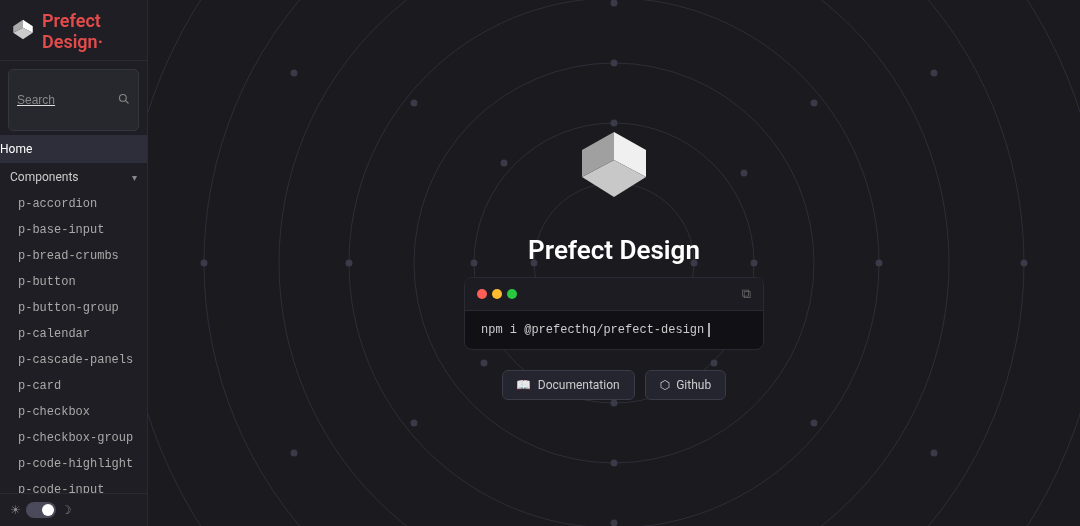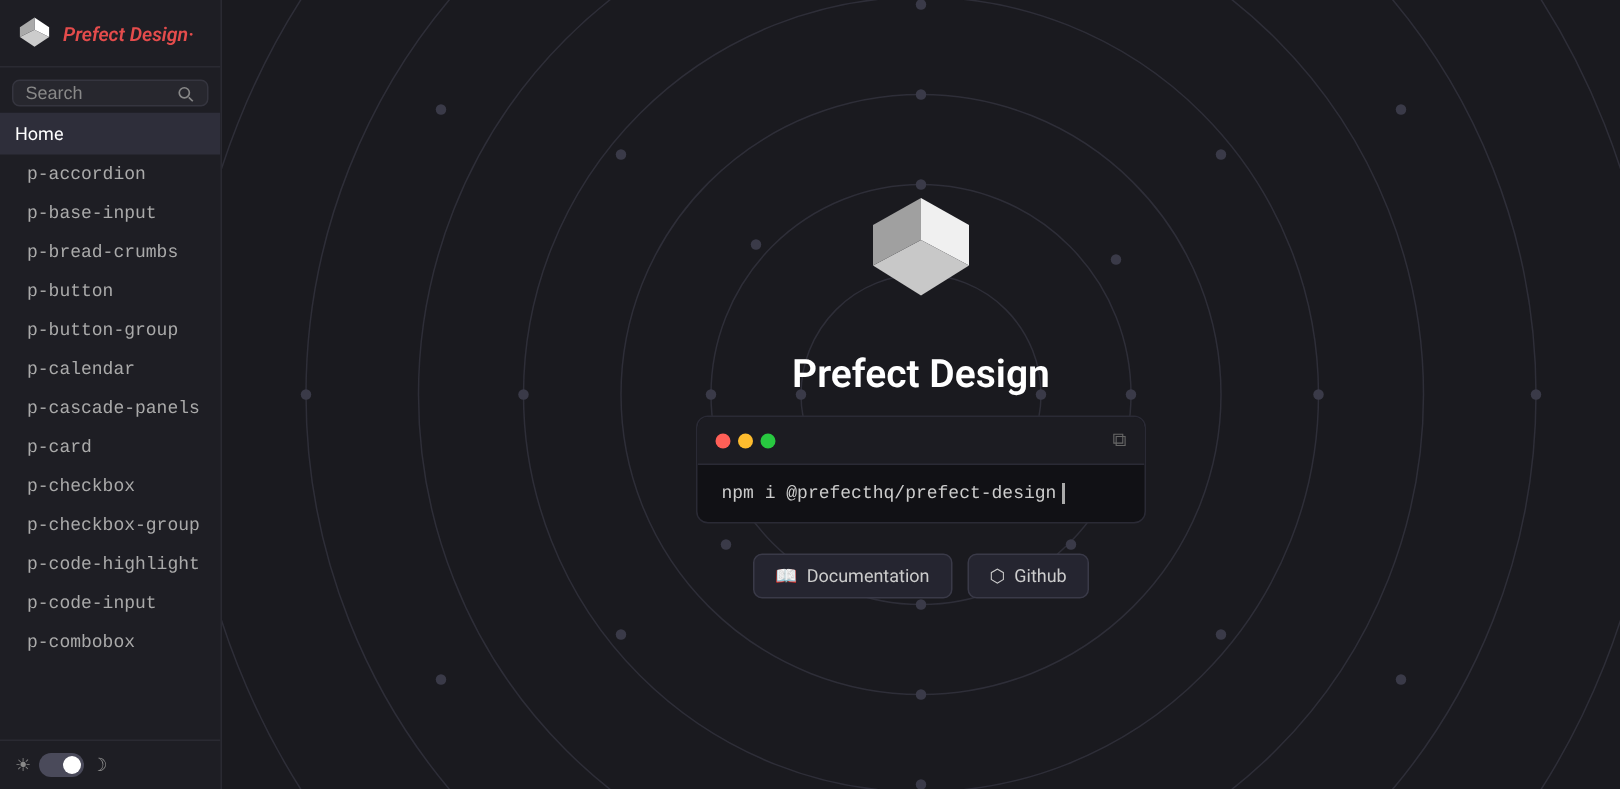--- a/index.html
+++ b/index.html
@@ -32,39 +32,39 @@
       border-bottom: 1px solid #2a2a32;
     }
 
     .logo-icon {
       width: 26px;
       height: 26px;
       flex-shrink: 0;
     }
 
     .sidebar-title {
-      font-size: 13px;
+      font-size: 18px;
       font-weight: 600;
       color: #e0e0e0;
-      font-style: italic;
     }
 
     .sidebar-title span {
       color: #e44c4c;
     }
 
     .search-box {
       margin: 8px 8px 4px 8px;
       display: flex;
-      align-items: flex-end;
+      align-items: flex-start;
       background: #27272e;
       border: 1px solid #35353f;
       border-radius: 5px;
-      padding: 1px 8px;
+      padding: 23px 8px;
       gap: 6px;
+      text-decoration: underline;
     }
 
     .search-input {
       background: transparent;
       border: none;
       outline: none;
       color: #aaa;
       font-size: 12px;
       flex: 1;
       width: 80px;
@@ -90,21 +90,21 @@
     }
     .sidebar-nav::-webkit-scrollbar-track {
       background: transparent;
     }
     .sidebar-nav::-webkit-scrollbar-thumb {
       background: #444;
       border-radius: 2px;
     }
 
     .nav-item {
-      padding: 7px 10px;
+      padding: 7px 0;
       font-size: 12px;
       cursor: pointer;
       color: #ccc;
       white-space: nowrap;
       overflow: hidden;
       text-overflow: ellipsis;
     }
 
     .nav-item.active {
       background: #2e2e3a;
@@ -340,20 +340,24 @@
   <div class="search-box">
     <input class="search-input" type="text" placeholder="Search" style="">
     <svg class="search-icon-svg" width="12" height="12" viewBox="0 0 16 16" fill="#888">
       <circle cx="6.5" cy="6.5" r="4.5" stroke="#888" stroke-width="1.5" fill="none"></circle>
       <line x1="10.5" y1="10.5" x2="14" y2="14" stroke="#888" stroke-width="1.5"></line>
     </svg>
   </div>
 
   <nav class="sidebar-nav">
     <div class="nav-item active">Home</div>
+    <div class="nav-section">
+      <span>Components</span>
+      <span class="chevron">▾</span>
+    </div>
     <div class="nav-sub-item">p-accordion</div>
     <div class="nav-sub-item">p-base-input</div>
     <div class="nav-sub-item">p-bread-crumbs</div>
     <div class="nav-sub-item">p-button</div>
     <div class="nav-sub-item">p-button-group</div>
     <div class="nav-sub-item">p-calendar</div>
     <div class="nav-sub-item">p-cascade-panels</div>
     <div class="nav-sub-item">p-card</div>
     <div class="nav-sub-item">p-checkbox</div>
     <div class="nav-sub-item">p-checkbox-group</div>

